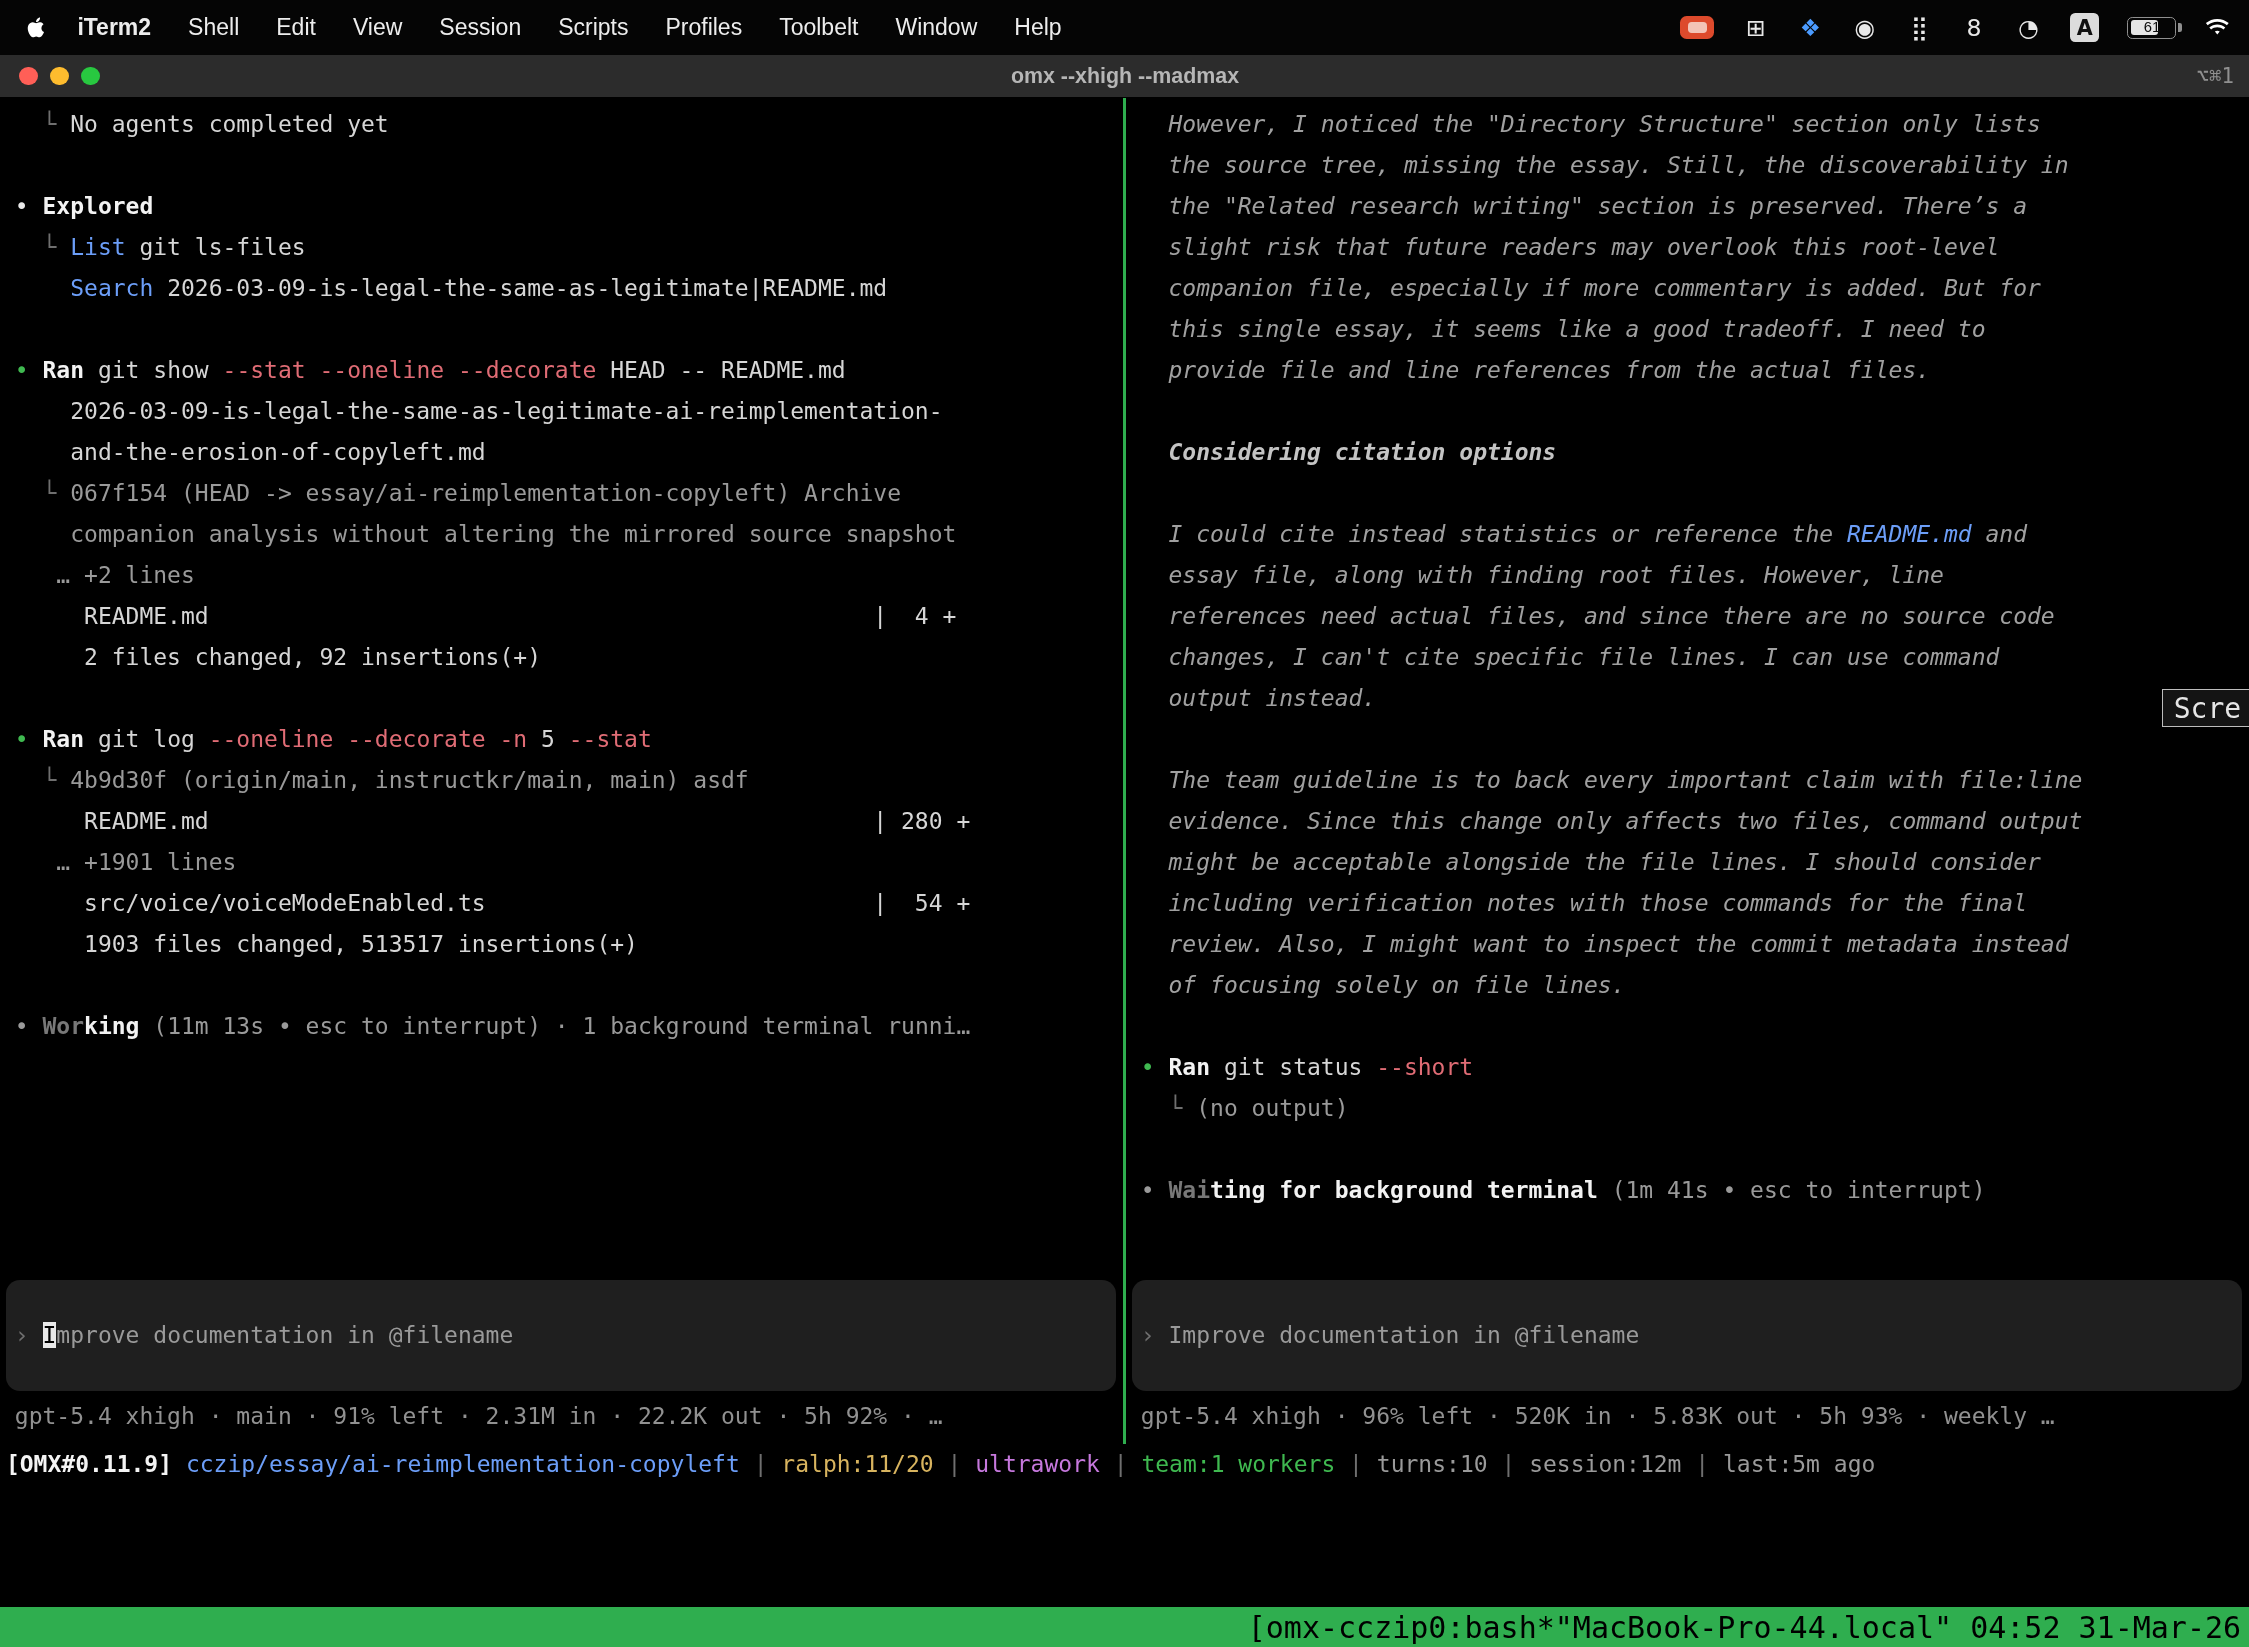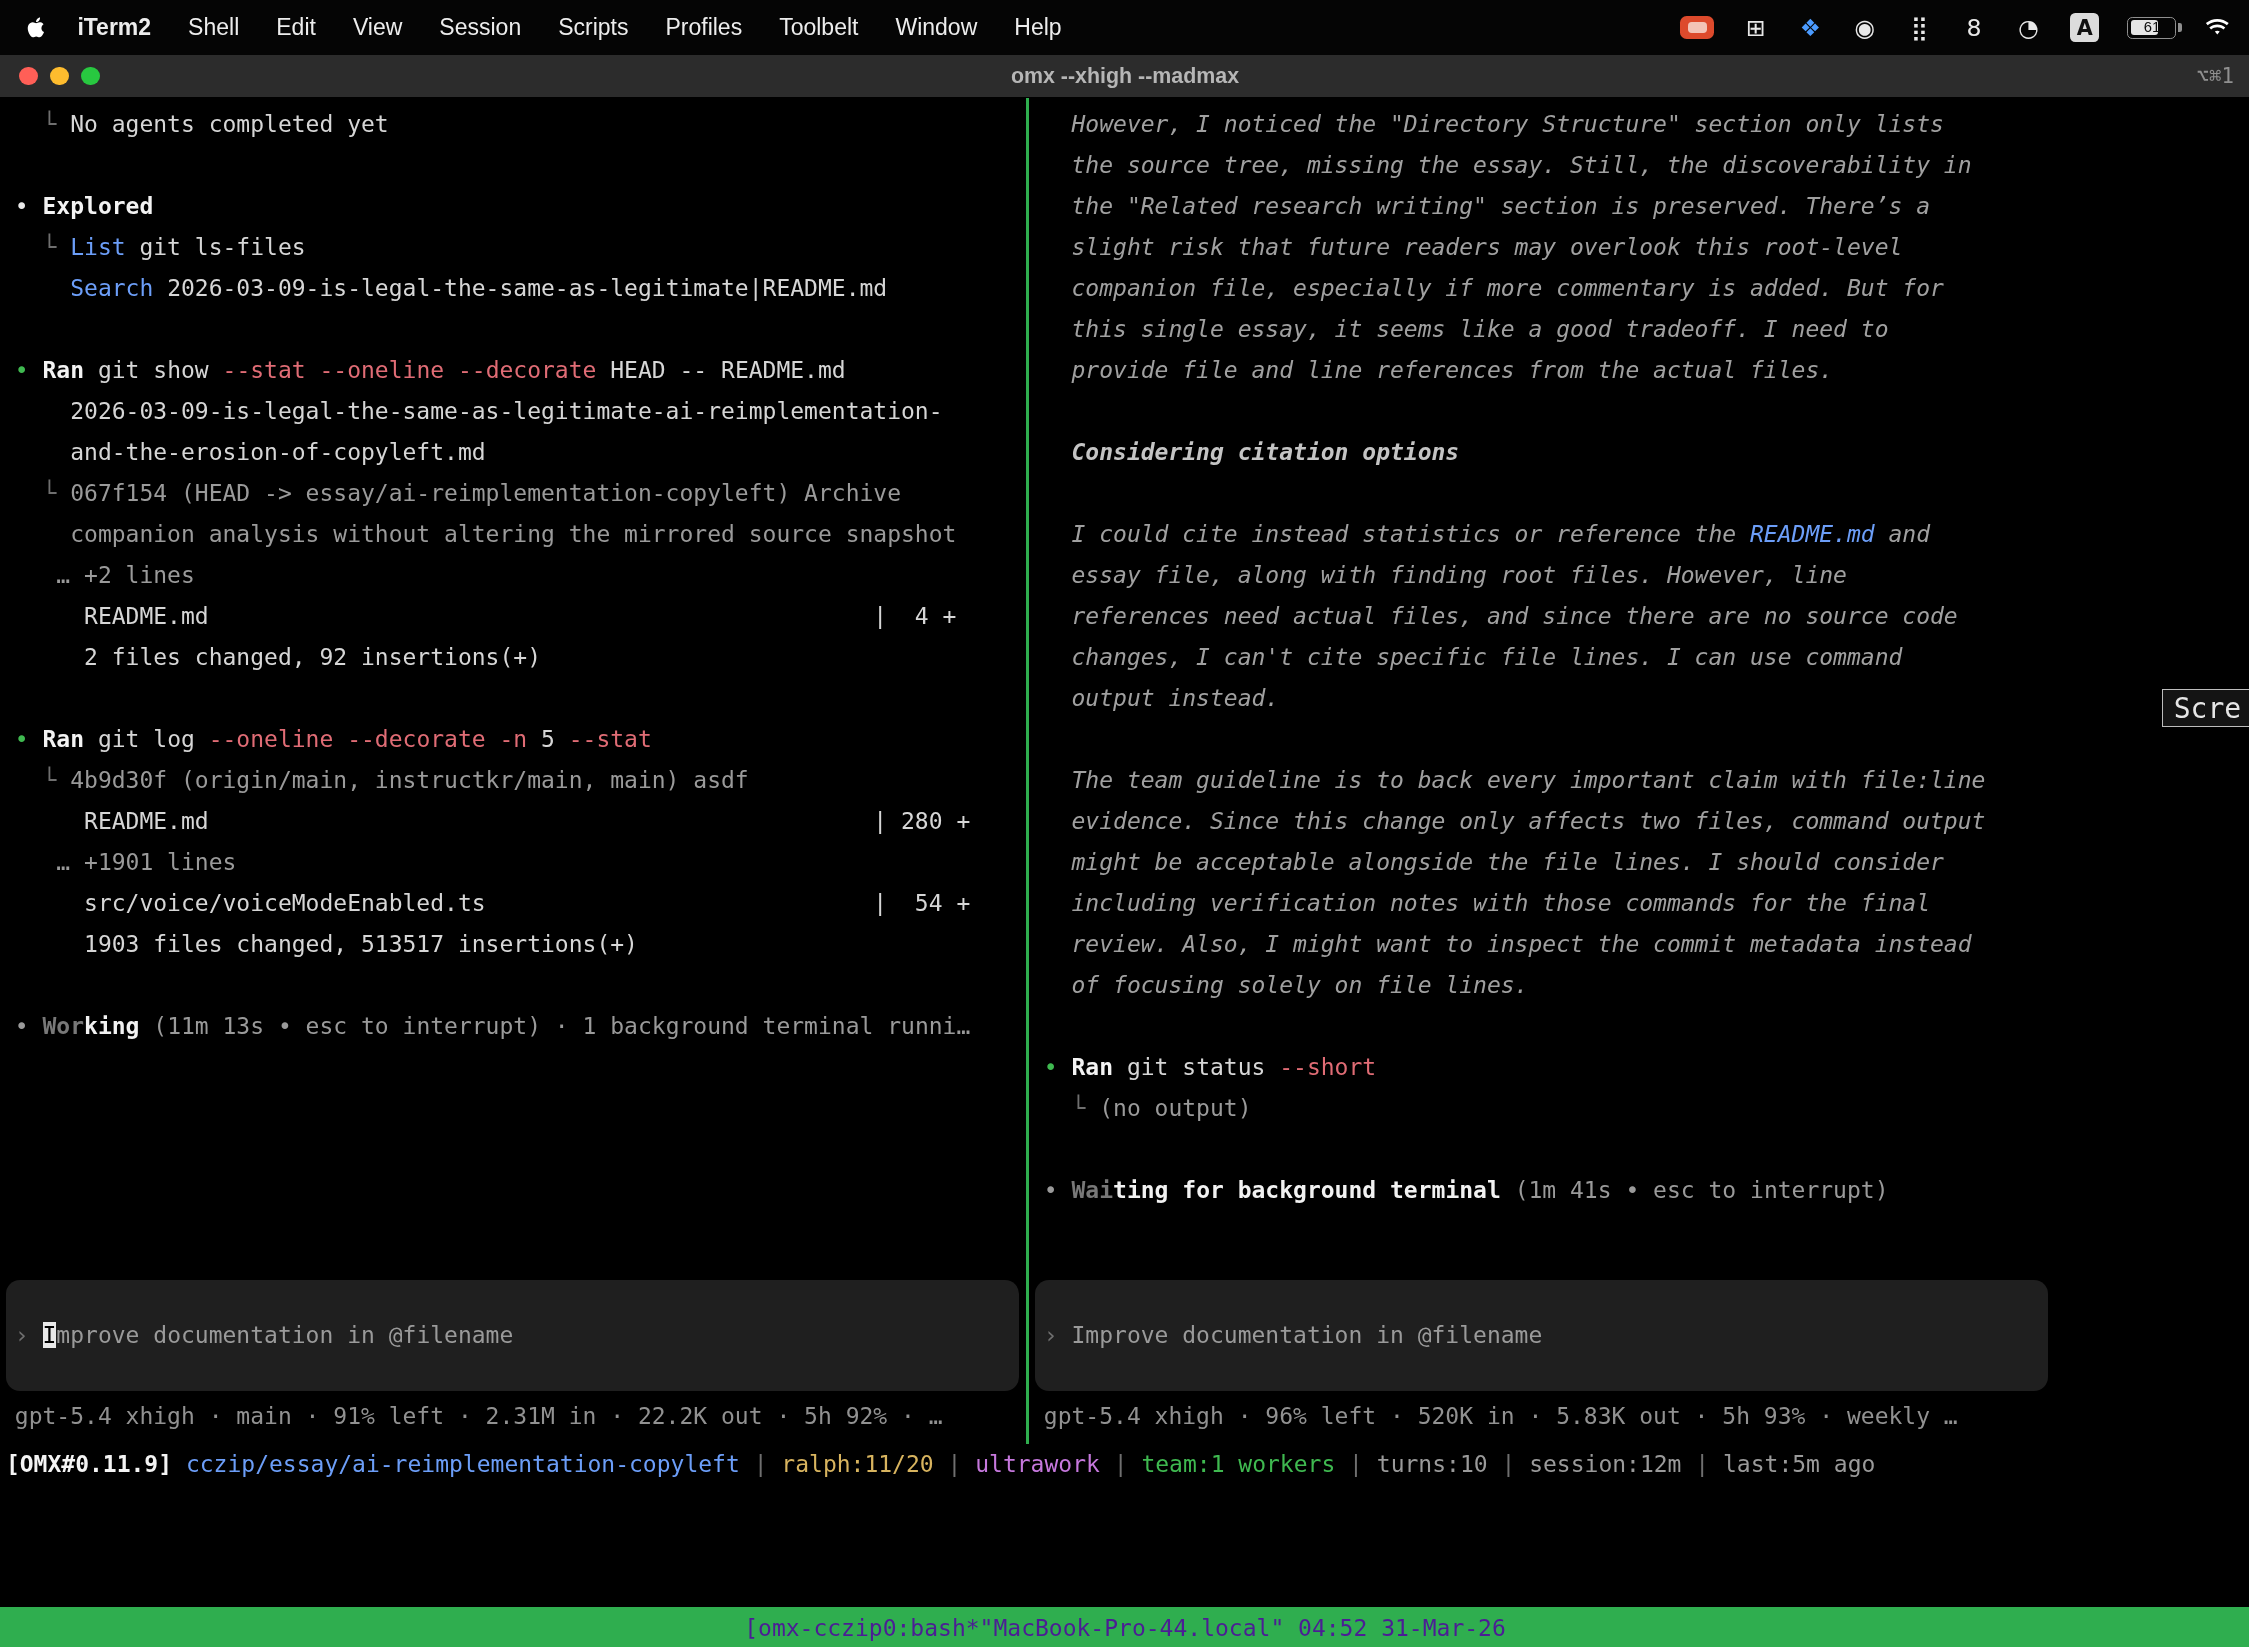--- a/index.html
+++ b/index.html
@@ -32,21 +32,21 @@
   .titlebar{flex:0 0 43px;background:#2c2c2c;position:relative;display:flex;align-items:center;
     justify-content:center;font-family:"Liberation Sans",sans-serif;border-bottom:1.5px solid #000}
   .lights{position:absolute;left:19px;top:0;height:100%;display:flex;align-items:center;gap:12.5px}
   .light{width:18.5px;height:18.5px;border-radius:50%}
   .light-close{background:#ff5f57}.light-min{background:#febc2e}.light-zoom{background:#28c840}
   .win-title{font-size:21.4px;font-weight:bold;color:#b6b6b6}
   .win-shortcut{position:absolute;right:16px;color:#909090;font-size:20.7px;font-family:"DejaVu Sans Mono",monospace}
 
   
   .panes{flex:0 0 1346px;display:flex;position:relative;background:#000}
-  .pane{width:1026px;display:flex;flex-direction:column;padding:5.9px 0 7.4px 14.8px;overflow:hidden}
+  .pane{width:1123px;display:flex;flex-direction:column;padding:5.9px 0 7.4px 14.8px;overflow:hidden}
   .divider{width:3px;background:var(--tmux-green,#2fae4f)}
   .tl{white-space:pre;font-family:"DejaVu Sans Mono",monospace;font-size:23px;line-height:41px;height:41px}
   .inject-box{background:var(--box-bg,#1f1f1f);border-radius:7.4px;margin:35px 7.4px 0 -8.9px;padding:38px 0 38px 8.9px}
   .input-box{background:var(--box-bg,#1f1f1f);border-radius:14px;margin:auto 7.4px 4.4px -8.9px;padding:35px 0 35px 8.9px}
   .pane-status{white-space:pre;font-family:"DejaVu Sans Mono",monospace;font-size:23px;line-height:41px;
     color:#919191;overflow:hidden}
 
   
   .s-lt{color:#d6d6d6}
   .s-wt{color:#e9e9e9}
@@ -66,22 +66,22 @@
   .s-magenta{color:var(--magenta,#c678dd)}
   .s-wtb{color:#f4f4f4;font-weight:bold}
 
   .scre{position:absolute;right:0;top:591px;background:#141414;border:1.5px solid #bdbdbd;border-right:none;
     padding:1.5px 8.9px 1.5px 10.3px;font-family:"DejaVu Sans Mono",monospace;font-size:28px;color:#e6e6e6}
 
   
   .omx-line{flex:0 0 66px;display:flex;align-items:flex-start;padding-left:5.9px;background:#000}
   .omx-line .tl{height:auto}
   .spacer{flex:1;background:#000}
-  .tmuxbar{flex:0 0 41px;background:var(--tmux-green,#2fae4f);display:flex;justify-content:center;
-    align-items:center;padding:0 8.9px;font-family:"DejaVu Sans Mono",monospace;font-size:23px;color:#4c1d95}
+  .tmuxbar{flex:0 0 41px;background:var(--tmux-green,#2fae4f);display:flex;justify-content:flex-end;
+    align-items:center;padding:0 8.9px;font-family:"DejaVu Sans Mono",monospace;font-size:30px;color:#000000}
 </style>
 </head>
 <body>
 
 <div class="screen">
 
   <div class="menubar">
     <span class="apple">
       <svg viewBox="0 0 24 24" width="25" height="25">
           <path fill="#ffffff" d="M16.7 12.6c0-2.4 2-3.6 2.1-3.7-1.1-1.7-2.9-1.9-3.5-1.9-1.5-.2-2.9.9-3.7.9-.8 0-1.9-.9-3.2-.9-1.6 0-3.1 1-4 2.4-1.7 2.9-.4 7.2 1.2 9.6.8 1.2 1.8 2.5 3 2.4 1.2 0 1.7-.8 3.1-.8 1.4 0 1.9.8 3.2.8 1.3 0 2.2-1.2 3-2.4.9-1.4 1.3-2.7 1.3-2.8-.1 0-2.5-1-2.5-3.6zM14.4 5.4c.7-.8 1.1-1.9 1-3-1 0-2.1.6-2.8 1.4-.6.7-1.2 1.9-1 3 1.1.1 2.2-.6 2.8-1.4z"></path>

